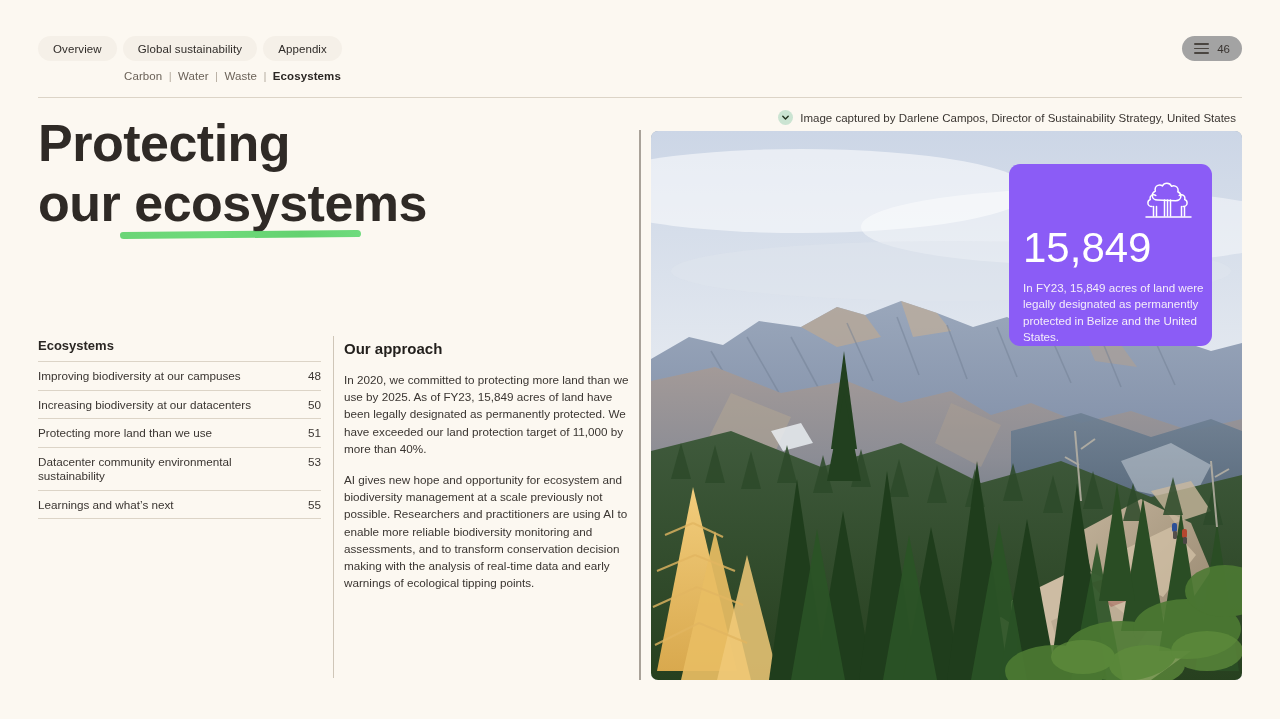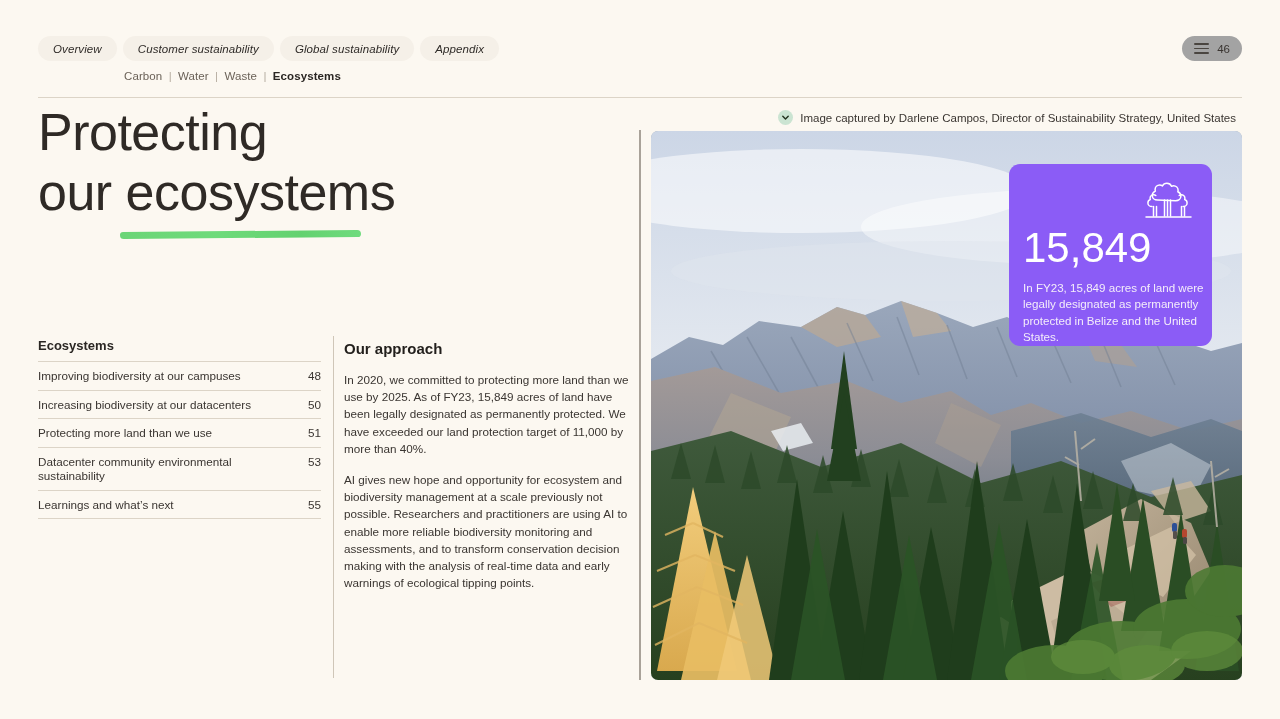--- a/index.html
+++ b/index.html
@@ -11,21 +11,21 @@
     overflow: hidden;
   }
   #page { position: relative; width: 1280px; height: 719px; background: #FCF8F1; }
 
   
   #topnav { position: absolute; left: 38px; top: 36px; display: flex; align-items: center; gap: 6px; }
   .tab {
     height: 25px; padding: 0 15px; border-radius: 13px;
     display: flex; align-items: center; justify-content: center;
     font-size: 11.5px; color: #2f2b28; background: #F5F0E8;
-    white-space: nowrap; cursor: pointer; letter-spacing: .1px; font-style: italic;
+    white-space: nowrap; cursor: pointer; letter-spacing: .1px;
   }
   .tab.active { background: #E8E2D6; }
 
   #pagebadge {
     position: absolute; right: 38px; top: 36px;
     height: 25px; min-width: 56px; padding: 0 12px; border-radius: 13px;
     background: #a3a3a3; display: flex; align-items: center; gap: 8px;
     cursor: pointer;
   }
   #pagebadge .burger { display: flex; flex-direction: column; gap: 2.5px; }
@@ -38,22 +38,22 @@
     font-size: 11.5px; color: #6b6258; letter-spacing: .1px; white-space: nowrap;
   }
   #subnav .crumb { cursor: pointer; }
   #subnav .sep { color: #b6ada1; padding: 0 3px; }
   #subnav .crumb.active { color: #2a2623; font-weight: bold; }
 
   #headerrule { position: absolute; left: 38px; top: 97px; width: 1204px; height: 1px; background: #DCD4C7; }
 
   
   #title {
-    position: absolute; left: 38px; top: 102px; width: 580px;
-    font-size: 52px; line-height: 60px; font-weight: 400;
+    position: absolute; left: 38px; top: 113px; width: 580px;
+    font-size: 52px; line-height: 60px; font-weight: 700;
     color: #2f2a26; letter-spacing: -0.5px;
   }
   #title .l2 { position: relative; display: inline-block; }
   #underline {
     position: absolute; left: 120px; top: 231px; width: 241px; height: 7px;
     background: linear-gradient(90deg,#5ED26C 0%, #62D870 40%, #56CE64 75%, #63D974 100%);
     border-radius: 4px 5px 4px 5px;
     transform: rotate(-0.5deg);
     opacity: .92;
   }
@@ -108,21 +108,20 @@
     position: relative; top: 50px; font-size: 11.6px; line-height: 16.4px; color: #F4EDFA; width: 185px;
   }
 </style>
 </head>
 <body>
 
 <div id="page">
 
   <div id="topnav">
     <div class="tab">Overview</div>
-    <div class="tab">Customer sustainability</div>
     <div class="tab">Global sustainability</div>
     <div class="tab">Appendix</div>
   </div>
 
   <div id="pagebadge">
     <span class="burger">
         <i></i>
         <i></i>
         <i></i>
       </span>

